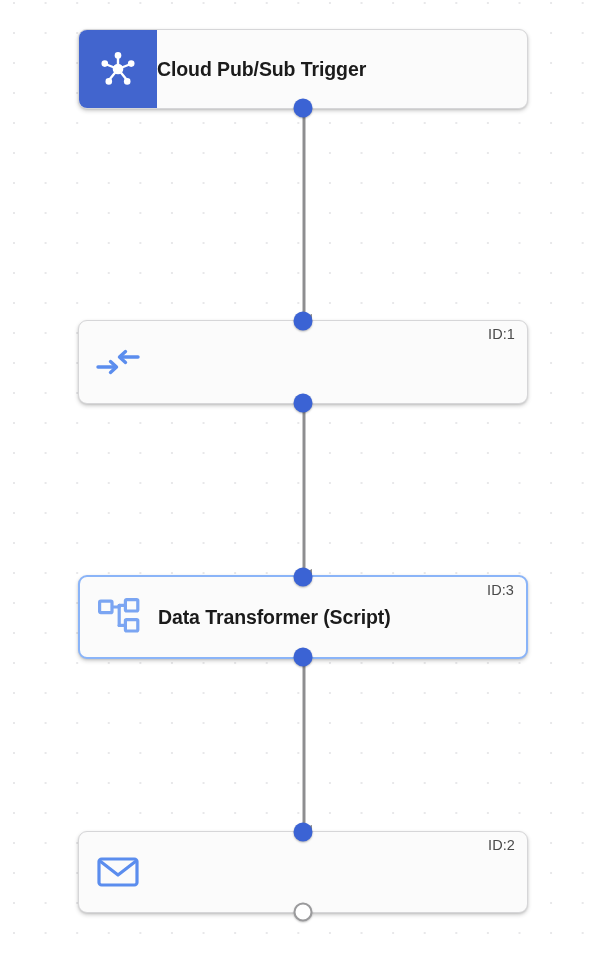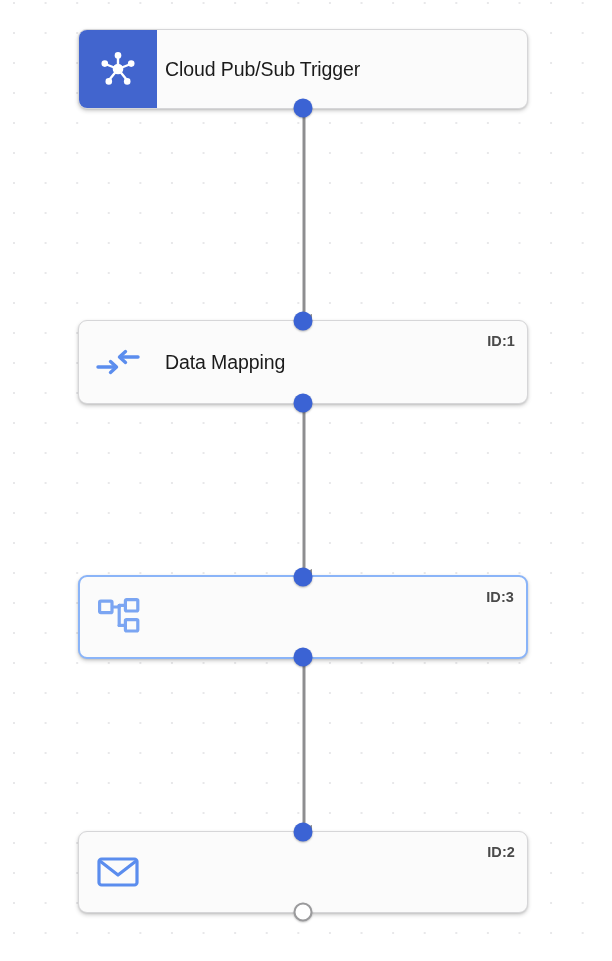--- a/index.html
+++ b/index.html
@@ -65,33 +65,33 @@
   .node-icon.filled {
     background: #4265ce;
   }
 
   
   .node-label {
     flex: 1 1 auto;
     display: flex;
     align-items: center;
     font-size: 19.5px;
-    font-weight: normal;
+    font-weight: bold;
     color: #1b1b1b;
     letter-spacing: -0.1px;
-    padding-left: 8px;
+    padding-left: 0;
   }
 
   
   .node-id {
     position: absolute;
-    top: 12px;
+    top: 5px;
     right: 12px;
     font-size: 14.5px;
-    font-weight: bold;
+    font-weight: normal;
     color: #4a4a4a;
     letter-spacing: 0.1px;
   }
 
   
   .port {
     position: absolute;
     width: 19px;
     height: 19px;
     border-radius: 50%;
@@ -156,39 +156,39 @@
         <div class="node-icon">
           <svg width="46" height="34" viewBox="0 0 46 34" aria-hidden="true">
   <g fill="none" stroke="#5b8dee" stroke-width="3.4" stroke-linecap="round" stroke-linejoin="round">
     <line x1="3" y1="22" x2="19.5" y2="22"></line>
     <polyline points="15.5,16.6 21.5,22 15.5,27.4"></polyline>
     <line x1="43" y1="12" x2="26.5" y2="12"></line>
     <polyline points="30.5,6.6 24.5,12 30.5,17.4"></polyline>
   </g>
 </svg>
         </div>
-        <div class="node-label">Data Mapping</div>
         <div class="node-id">ID:1</div>
         <div class="port top filled"></div>
         <div class="port bottom filled"></div>
       </div>
       <div class="node selected" style="left: 78px; top: 575px; width: 450px; height: 84px;">
         <div class="node-icon">
           <svg width="44" height="40" viewBox="0 0 44 40" aria-hidden="true">
   <g fill="none" stroke="#7ba5f2" stroke-width="3.2" stroke-linecap="round" stroke-linejoin="round">
     <rect x="2.6" y="4.2" width="12.4" height="11.4" rx="1.2"></rect>
     <rect x="28.4" y="2.6" width="12.4" height="11.4" rx="1.2"></rect>
     <rect x="28.4" y="22.6" width="12.4" height="11.4" rx="1.2"></rect>
     <line x1="15.4" y1="10" x2="22.2" y2="10"></line>
     <line x1="22.2" y1="8.4" x2="22.2" y2="28.4"></line>
     <line x1="22.2" y1="8.4" x2="28.0" y2="8.4"></line>
     <line x1="22.2" y1="28.4" x2="28.0" y2="28.4"></line>
   </g>
 </svg>
         </div>
+        <div class="node-label">Data Transformer (Script)</div>
         <div class="node-id">ID:3</div>
         <div class="port top filled"></div>
         <div class="port bottom filled"></div>
       </div>
       <div class="node" style="left: 78px; top: 831px; width: 450px; height: 82px;">
         <div class="node-icon">
           <svg width="44" height="36" viewBox="0 0 44 36" aria-hidden="true">
   <g fill="none" stroke="#5b8dee" stroke-width="3.2" stroke-linecap="round" stroke-linejoin="round">
     <rect x="3" y="5" width="38" height="26" rx="2.6"></rect>
     <polyline points="4.6,7.4 22,21 39.4,7.4"></polyline>

